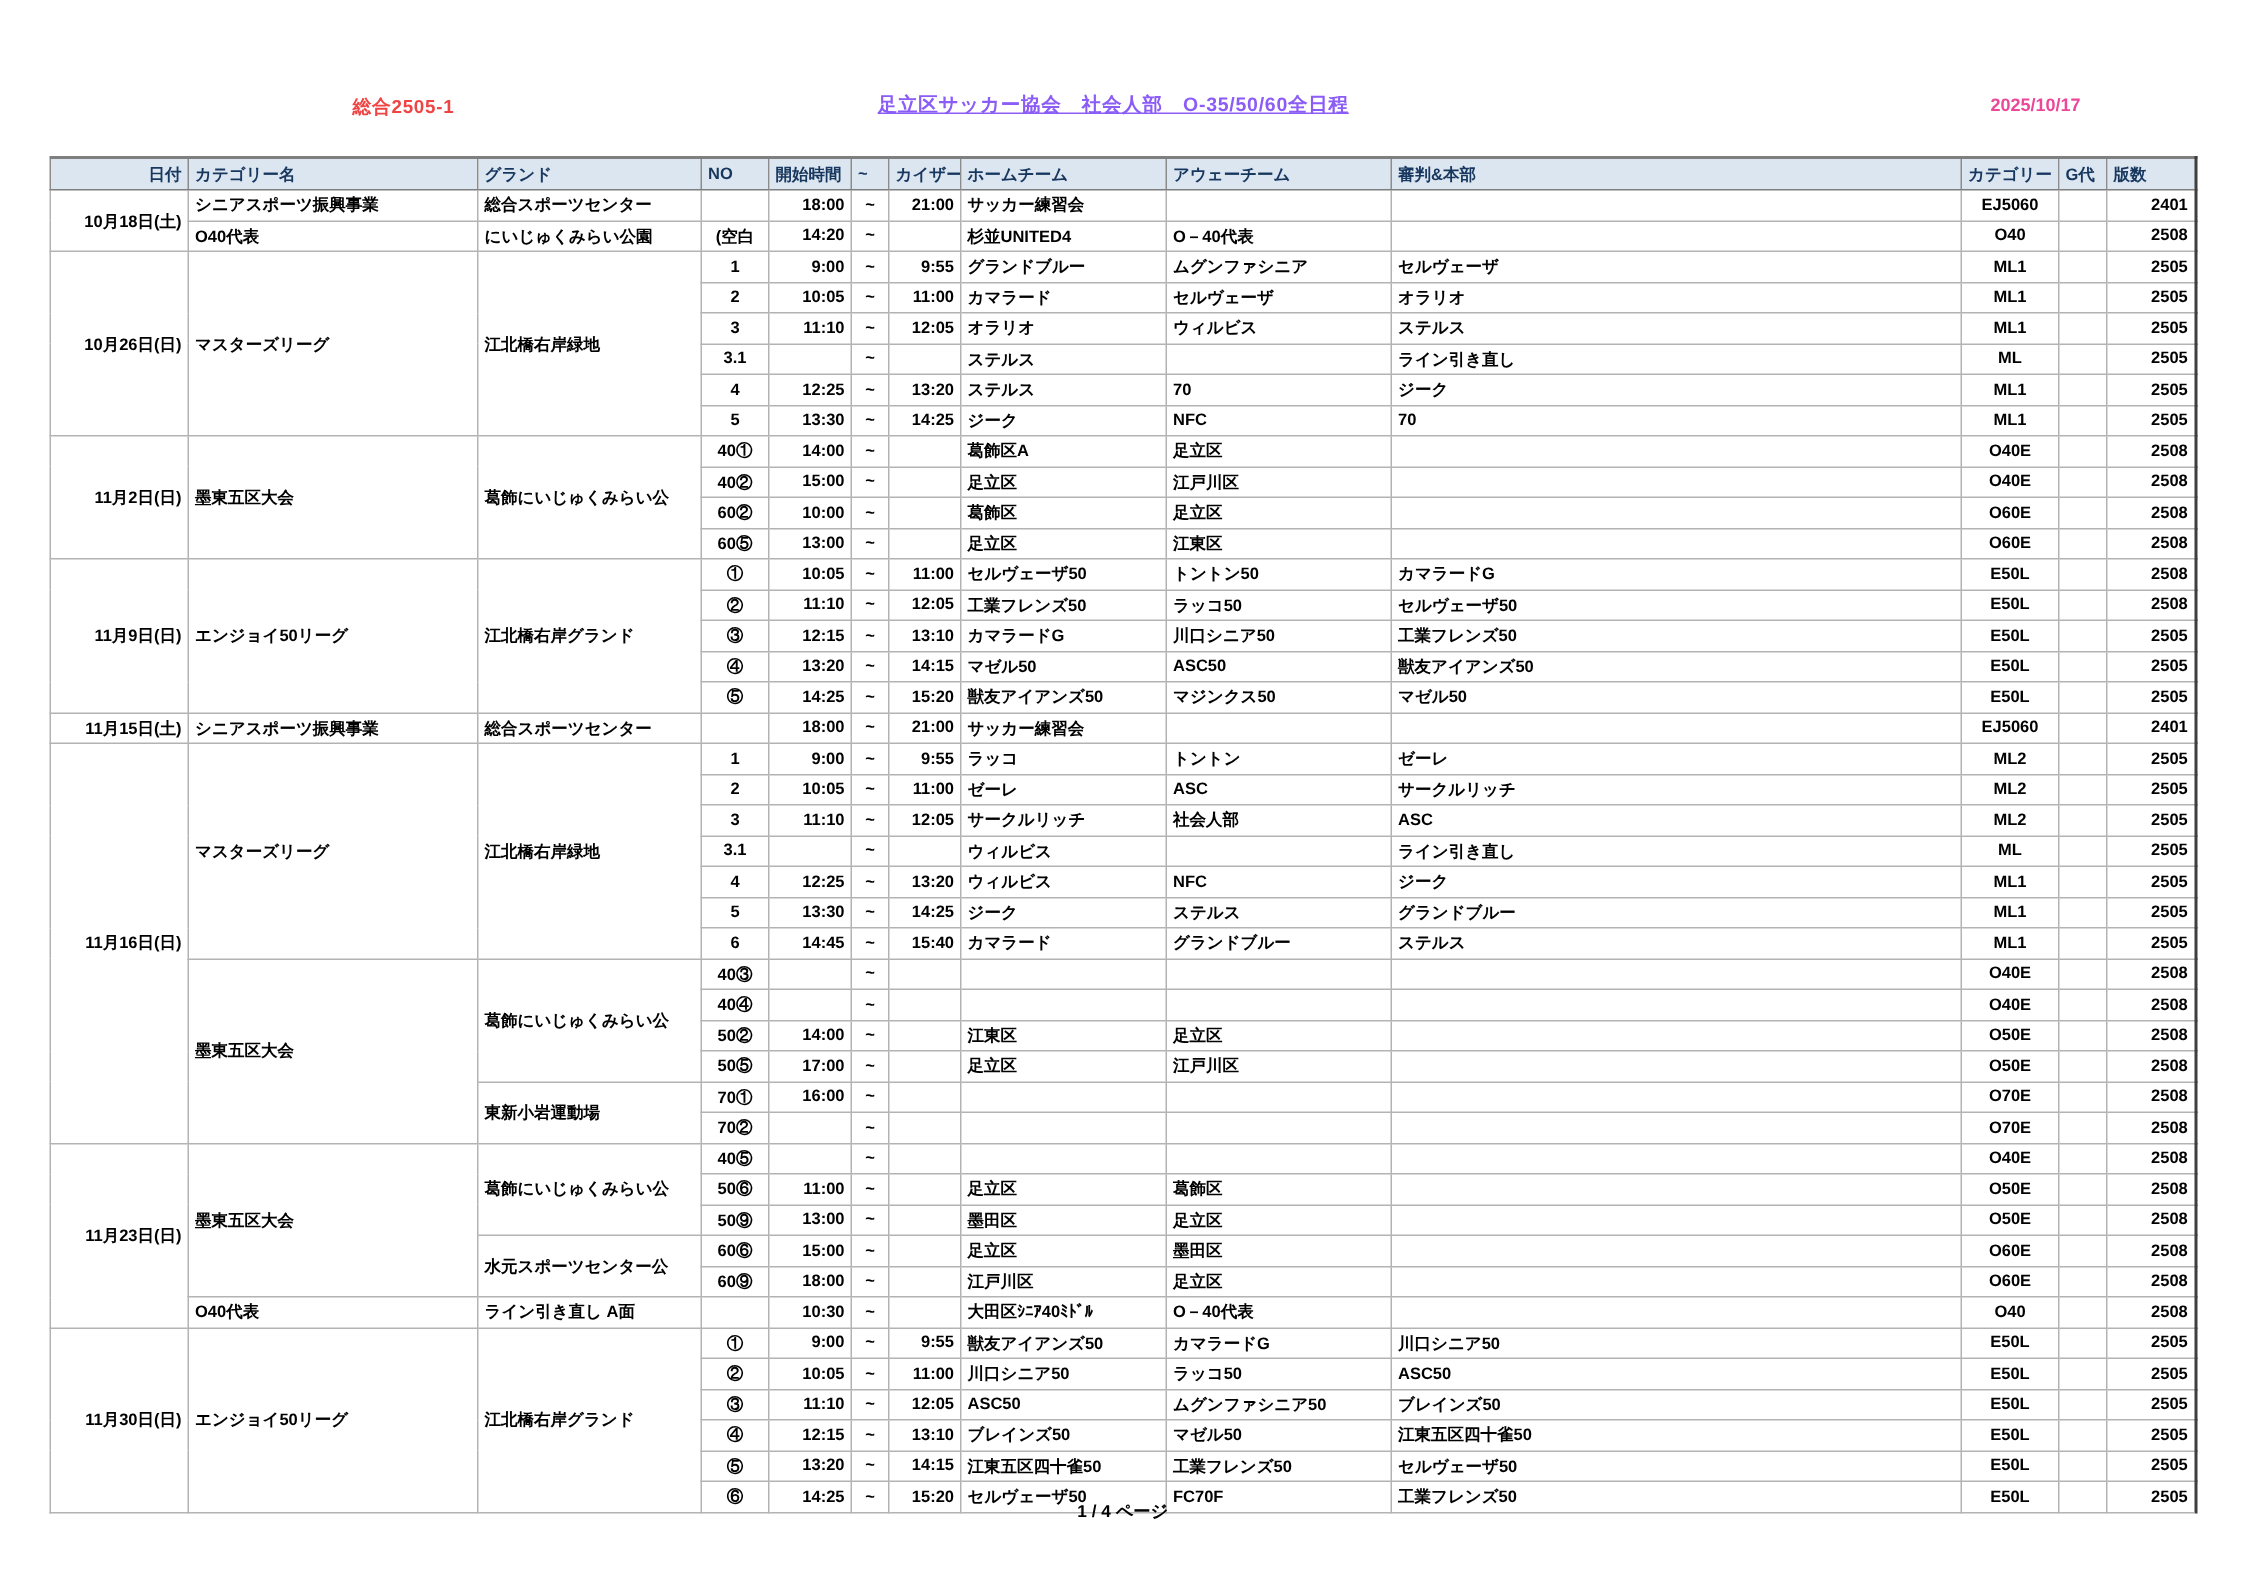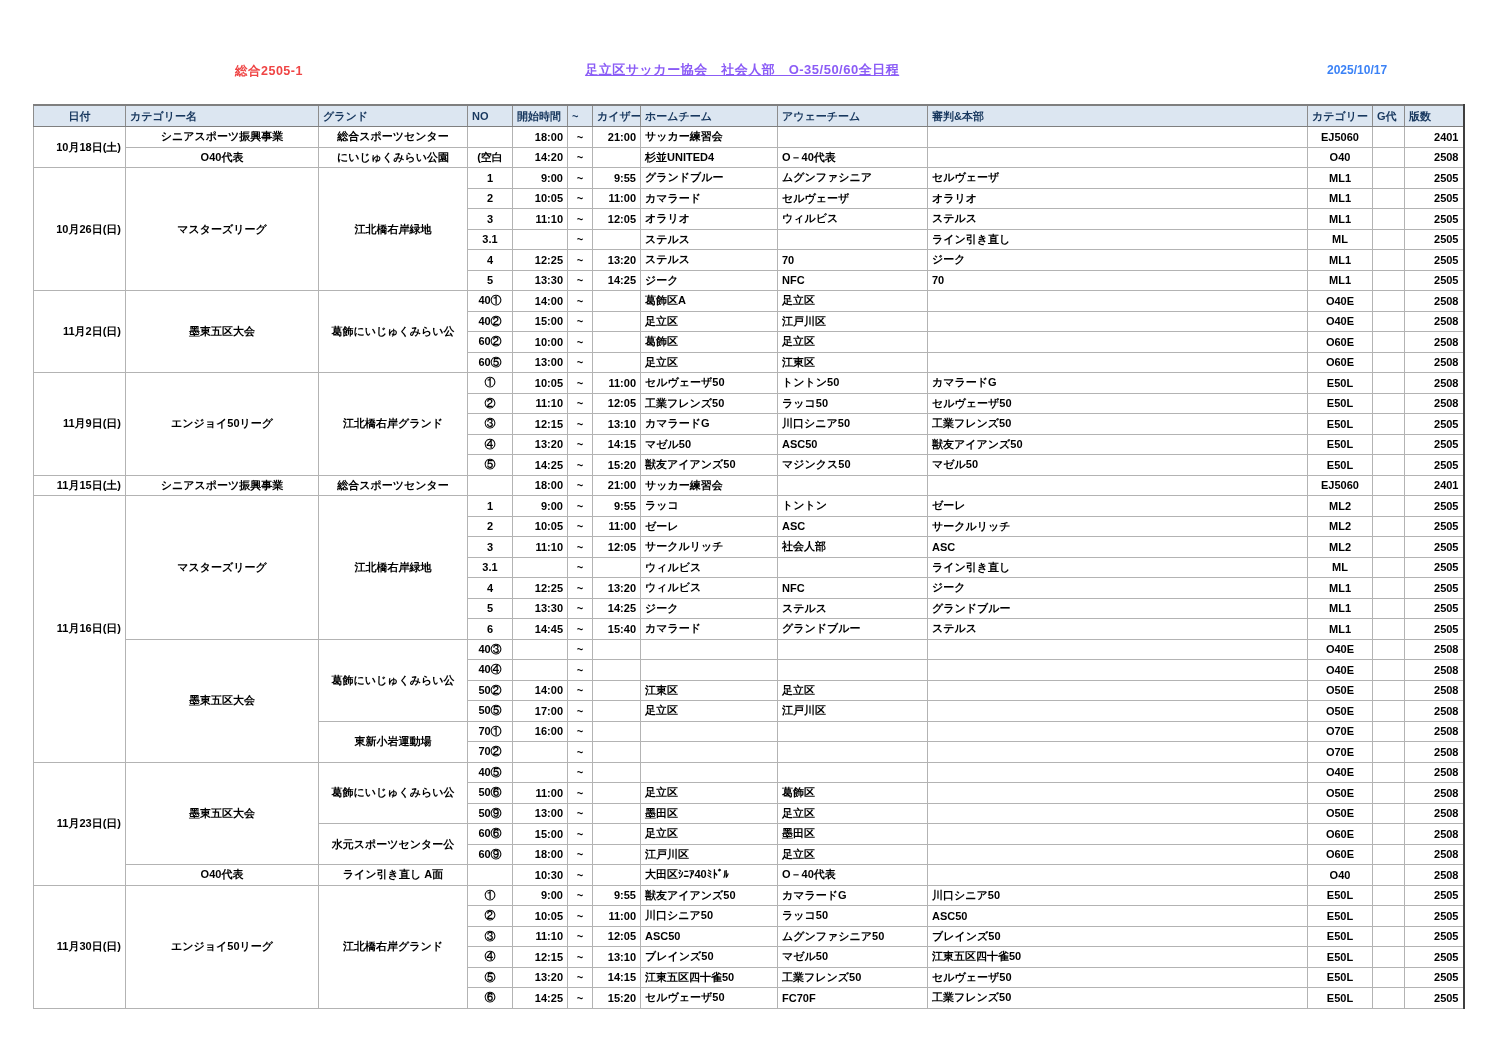--- a/index.html
+++ b/index.html
@@ -16,51 +16,51 @@
     letter-spacing:0.5px;
   }
   .doc-title{
     position:absolute;top:61px;left:50%;transform:translateX(-52%);
     color:#8b5cf6;font-size:13px;font-weight:bold;
     text-decoration:underline;
     letter-spacing:0.5px;white-space:nowrap;
   }
   .doc-date{
     position:absolute;top:63px;left:1327px;
-    color:#3b82f6;font-size:12px;font-weight:bold;
+    color:#ec4899;font-size:12px;font-weight:bold;
   }
   table.schedule{
     position:absolute;left:33px;top:104px;
     width:1430px;
     border-collapse:collapse;table-layout:fixed;
     border-top:2px solid #7f7f7f;
     border-left:1.5px solid #8c8c8c;
     border-right:2px solid #3f3f3f;
     border-bottom:1.5px solid #a6a6a6;
   }
   table.schedule th{
     background:#dce6f1;color:#17375e;
     font-size:11px;font-weight:bold;
     height:20px;padding:0 4px;
     border:1px solid #8c8c8c;
     border-bottom:1.5px solid #7f7f7f;
     white-space:nowrap;overflow:hidden;
     text-align:left;
   }
-  table.schedule th.h-left{text-align:center;margin-left:24px;}
+  table.schedule th.h-left{text-align:right;margin-left:24px;}
   table.schedule td{
     font-size:11px;font-weight:bold;color:#000;
     height:19.5px;padding:0 4px;
     border:1px solid #b3b3b3;
     white-space:nowrap;overflow:hidden;
     vertical-align:middle;
   }
   tr.group-start td{border-top:1.5px solid #7f7f7f;}
   td.c-date{ text-align:right;vertical-align:top;padding-top:2px;}
-  td.c-cat-name, td.c-ground{ text-align:center;vertical-align:top;padding-left:8px;padding-top:2px;}
+  td.c-cat-name, td.c-ground{ text-align:left;vertical-align:top;padding-left:8px;padding-top:2px;}
   td.c-no{ text-align:center;}
   td.c-time{ text-align:right;padding-right:5px;}
   td.c-tilde{ text-align:center;padding:0;}
   td.c-team{ text-align:left;padding-left:8px;}
   td.c-cat{ text-align:center;padding:0 2px;}
   td.c-ver{ text-align:right;padding-right:5px;}
   .page-footer{
     position:absolute;top:1000px;left:0;width:100%;
     text-align:center;color:#000;
     font-size:11.5px;font-weight:bold;
@@ -652,13 +652,14 @@
           <td class="c-team">セルヴェーザ50</td>
           <td class="c-team">FC70F</td>
           <td class="c-team">工業フレンズ50</td>
           <td class="c-cat">E50L</td>
           <td class="c-no"></td>
           <td class="c-ver">2505</td>
         </tr>
       </tbody>
   </table>
 
+  <div class="page-footer">1 / 4 ページ</div>
 </div>
 
 </body></html>

